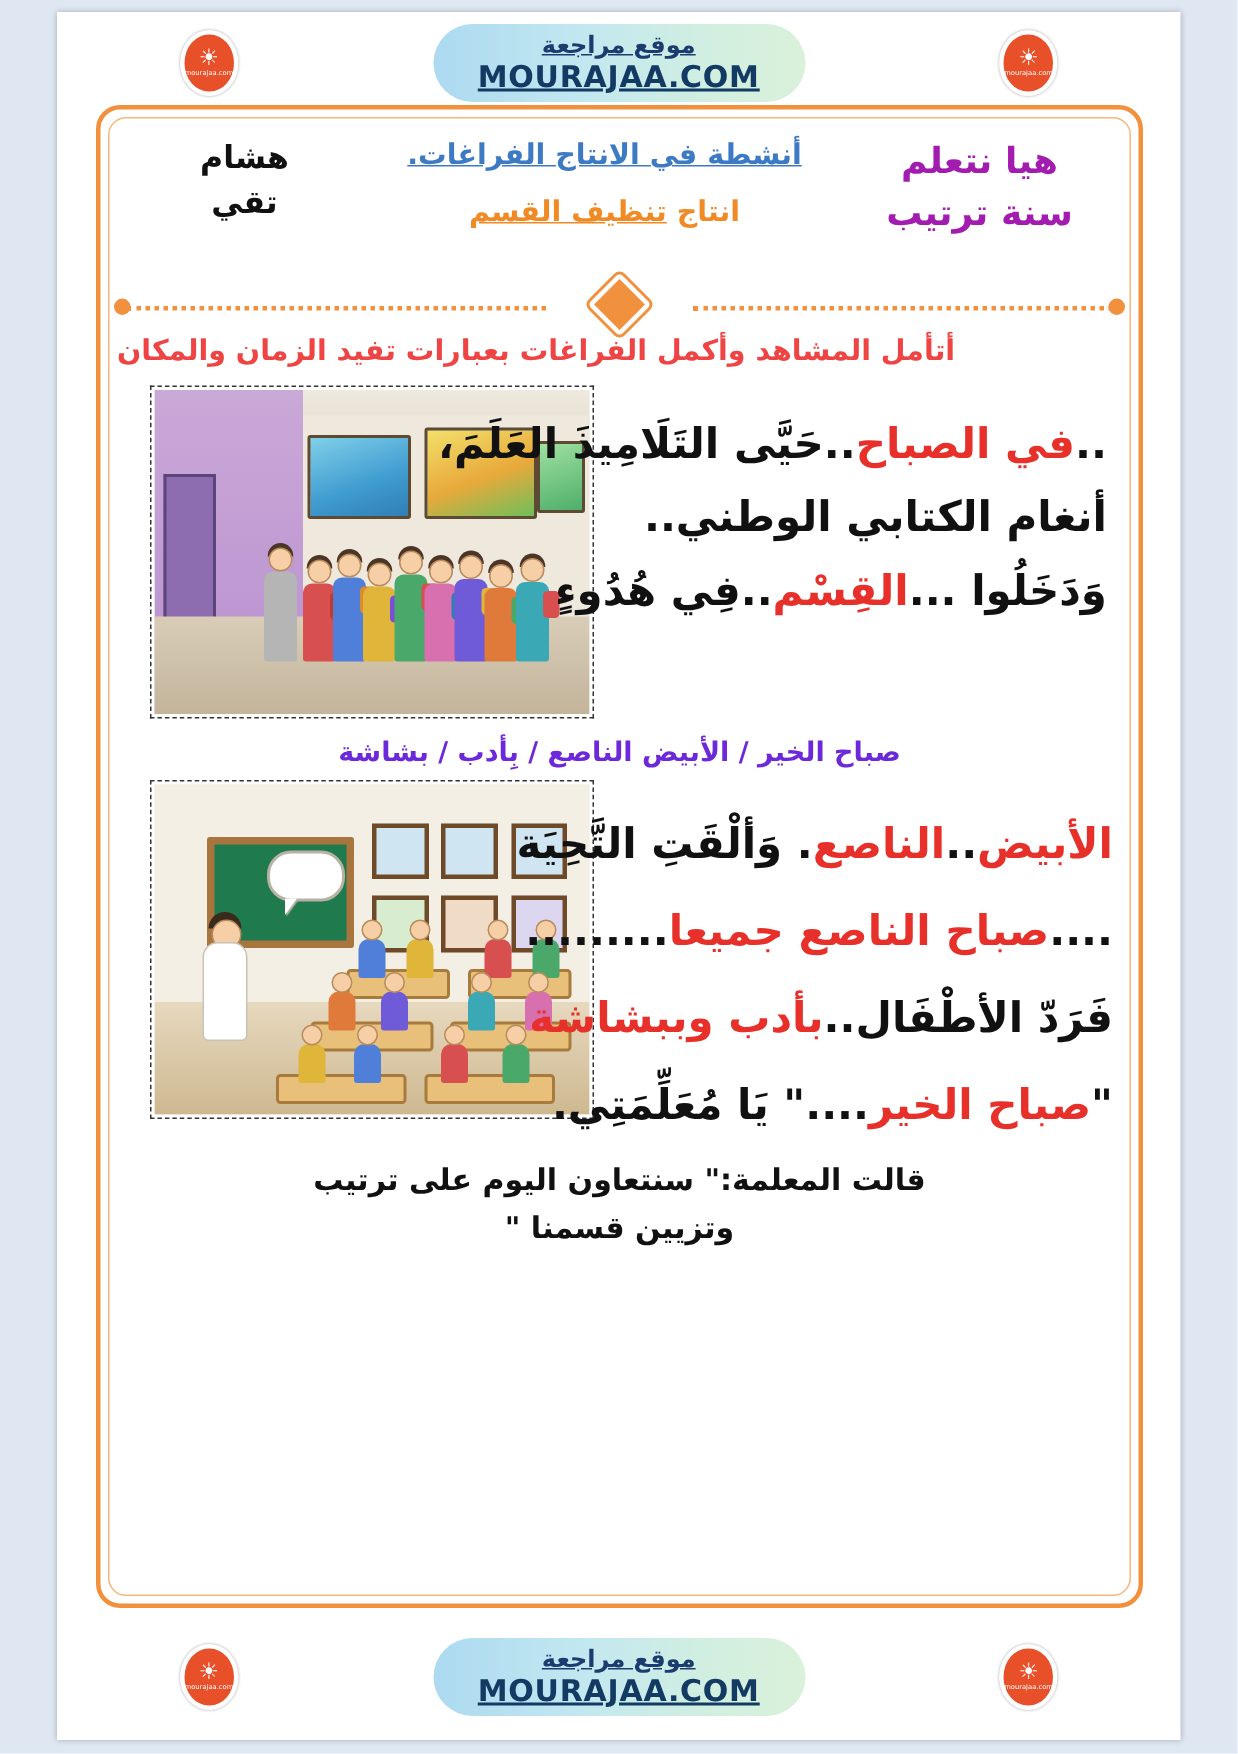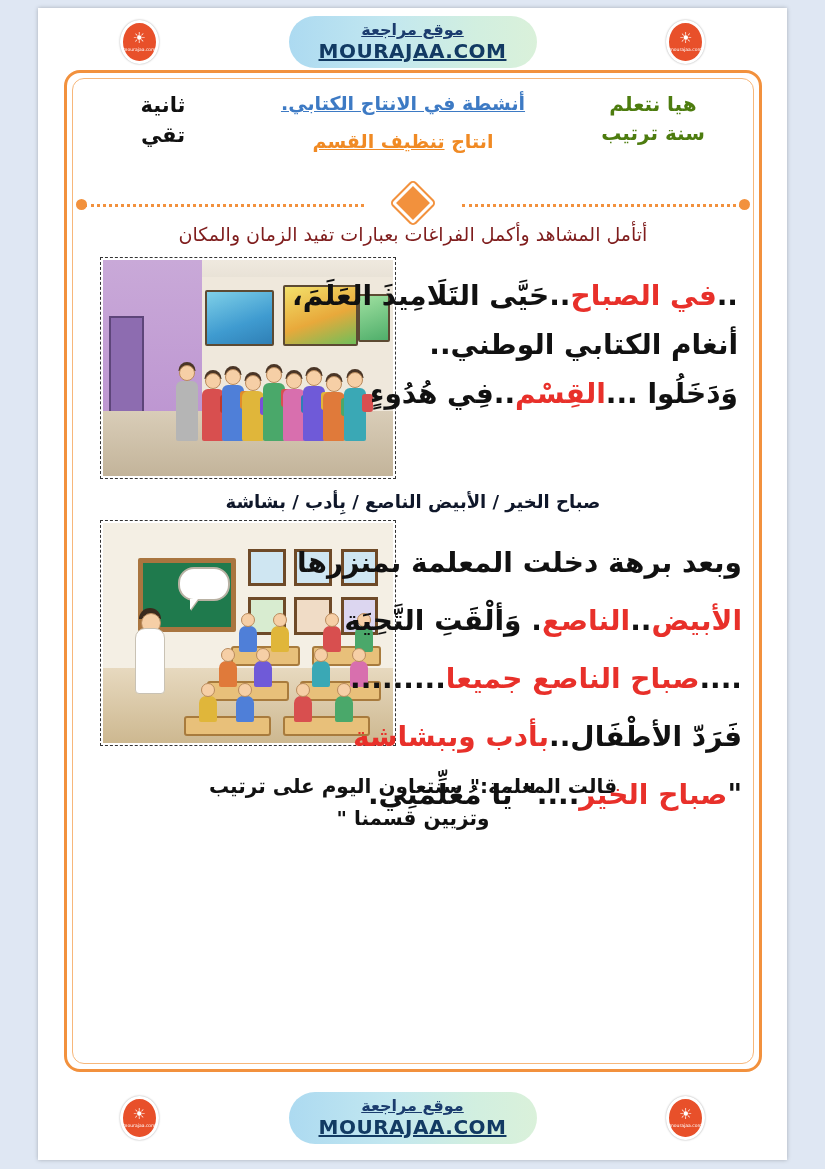--- a/index.html
+++ b/index.html
@@ -92,21 +92,21 @@
     display: flex;
     align-items: flex-start;
     justify-content: space-between;
     padding: 10px 16px 0 16px;
   }
   .hdr-col { text-align: center; line-height: 1.45; }
   .hdr-right { width: 170px; }
   .hdr-mid { width: 320px; }
   .hdr-left { width: 150px; }
   .hdr-right .t {
-    font-size: 20px; font-weight: bold; color: #4d7c0f;
+    font-size: 24px; font-weight: bold; color: #a21caf;
   }
   .hdr-mid .t1 {
     font-size: 19px; font-weight: bold; color: #3d7ac4;
     text-decoration: underline;
   }
   .hdr-mid .t2 {
     font-size: 19px; font-weight: bold; color: #f08a24;
     margin-top: 10px;
   }
   .hdr-mid .t2 .u { text-decoration: underline; text-decoration-color: #f08a24; }
@@ -145,36 +145,36 @@
     border-radius: 3px;
   }
 
   
   .content {
     position: absolute;
     left: 40px; top: 212px;
     width: 670px;
   }
   .instr {
-    color: #7f1d1d;
-    font-weight: normal;
+    color: #ef4444;
+    font-weight: bold;
     font-size: 19px;
-    text-align: center;
+    text-align: left;
     line-height: 1.5;
     margin: 0 0 6px 0;
   }
   .instr2 {
     color: #e8479b;
     font-weight: bold;
     font-size: 20px;
     text-align: center;
     margin: 16px 0 10px 0;
   }
   .wordbank {
-    color: #0f172a;
+    color: #6d28d9;
     font-weight: bold;
     font-size: 18px;
     text-align: center;
     margin: 4px 0 8px 0;
   }
 
   .block { position: relative; min-height: 10px; }
 
   .img-wrap {
     position: absolute;
@@ -351,25 +351,25 @@
   </div>
 
   <div class="frame"></div>
 
   <div class="header">
     <div class="hdr-col hdr-right">
       <div class="t">هيا نتعلم</div>
       <div class="t">سنة ترتيب</div>
     </div>
     <div class="hdr-col hdr-mid">
-      <div class="t1">أنشطة في الانتاج الكتابي.</div>
+      <div class="t1">أنشطة في الانتاج الفراغات.</div>
       <div class="t2"><span>انتاج </span><span class="u">تنظيف القسم</span></div>
     </div>
     <div class="hdr-col hdr-left">
-      <div class="t">ثانية</div>
+      <div class="t">هشام</div>
       <div class="t">تقي</div>
     </div>
   </div>
 
   <div class="divider">
     <span class="dot r"></span>
     <span class="line r"></span>
     <span class="diamond"></span>
     <span class="line l"></span>
     <span class="dot l"></span>
@@ -509,23 +509,20 @@
               <span class="h"></span>
             </div>
           <div class="kid" style="left:80%; top:79%; background:#4aa86a;">
               <span class="h"></span>
             </div>
         </div>
       </div>
 
       <div class="lines">
         <div class="ln">
-          <span>وبعد برهة دخلت المعلمة بمنزرها</span>
-        </div>
-        <div class="ln">
           <span class="red">الأبيض</span><span class="dotfill">..</span><span class="red">الناصع</span><span>. وَألْقَتِ التَّحِيَة</span>
         </div>
         <div class="ln">
           <span class="dotfill">....</span><span class="red">صباح الناصع جميعا</span><span class="dotfill">.........</span>
         </div>
         <div class="ln">
           <span>فَرَدّ الأطْفَال</span><span class="dotfill">..</span><span class="red">بأدب وببشاشة</span>
         </div>
         <div class="ln">
           <span>"</span><span class="red">صباح الخير</span><span class="dotfill">....</span><span>" يَا مُعَلِّمَتِي.</span>

